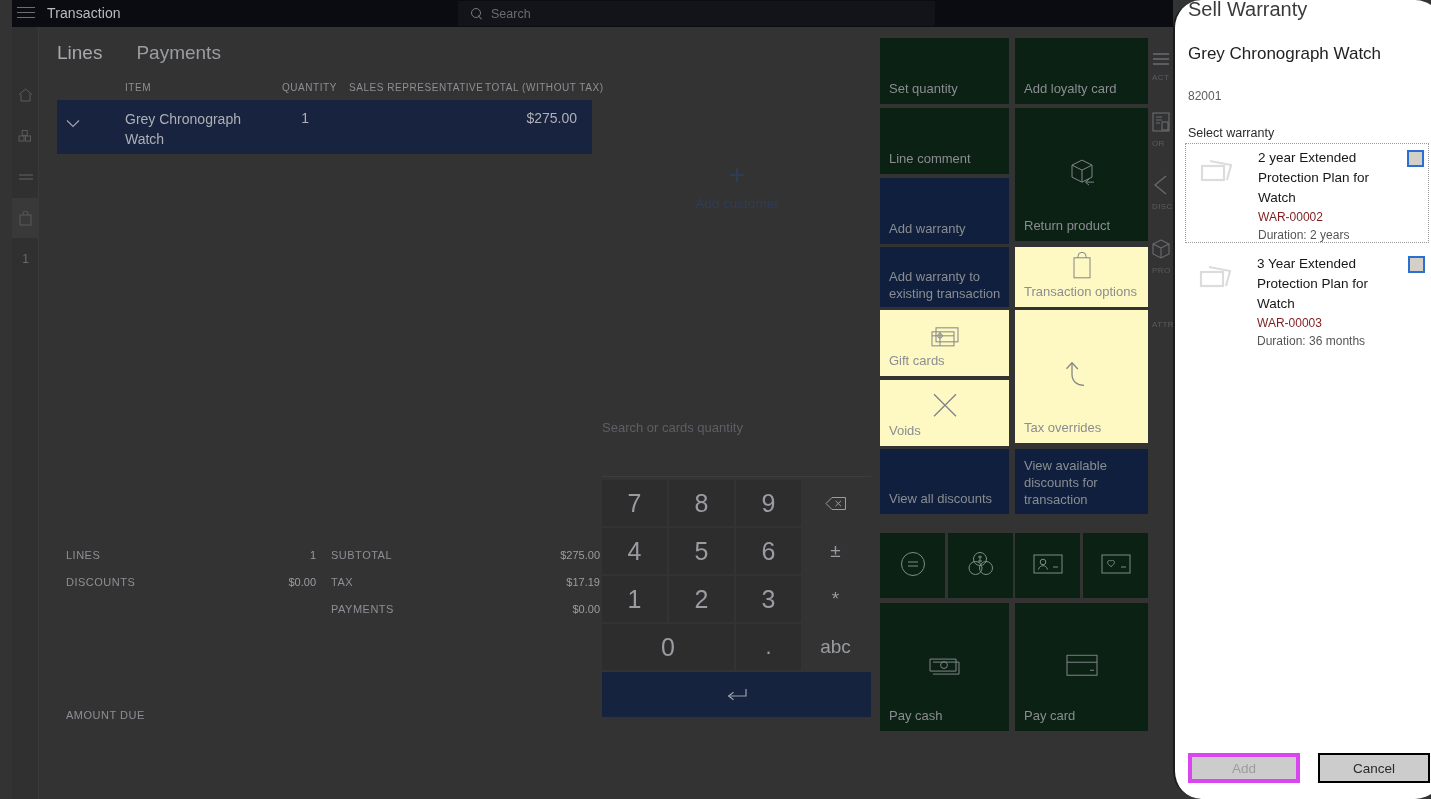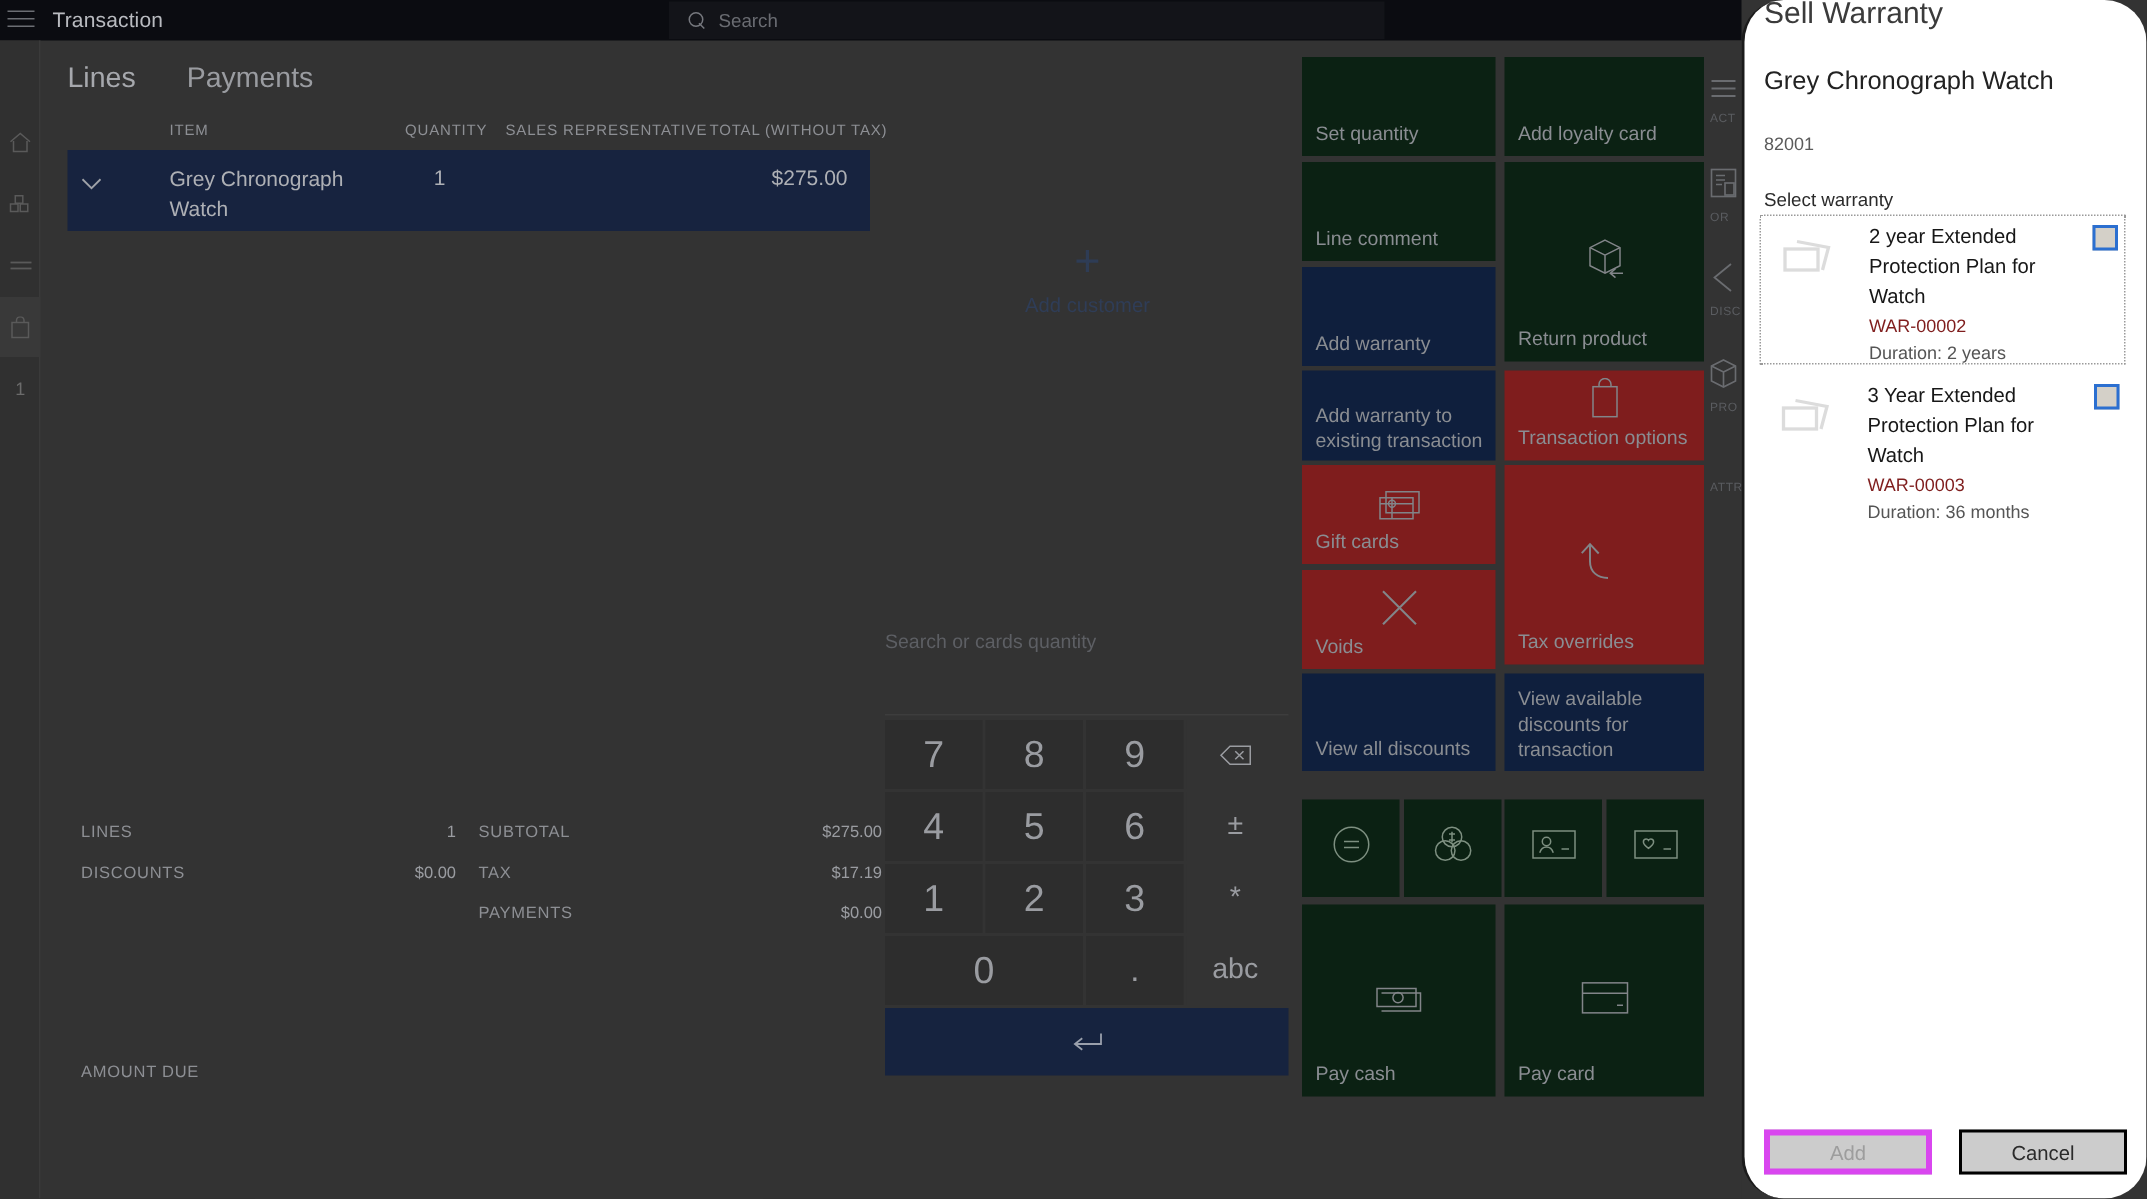--- a/index.html
+++ b/index.html
@@ -2,21 +2,21 @@
 <html><head>
 <meta charset="utf-8">
 <style>
   * { box-sizing: border-box; margin: 0; padding: 0; }
   html, body {
     width: 1431px; height: 799px;
     background: #333333;
     font-family: "Liberation Sans", sans-serif;
     overflow: hidden;
   }
-  #app { position: relative; width: 1212px; height: 799px; background: #333333; }
+  #app { position: relative; width: 1212px; height: 799px; background: #333333; margin-left: 12px; }
 
   
   #pos { position: absolute; inset: 0; }
 
   .topbar {
     position: absolute; left: 0; top: 0; width: 1161px; height: 27px;
     background: #0b0c11;
   }
   .hamburger {
     position: absolute; left: 5px; top: 7px; width: 18px; height: 12px;
@@ -146,21 +146,21 @@
   .tile .tl {
     position: absolute; left: 9px; bottom: 7px; right: 8px;
     font-size: 13px; line-height: 17px;
   }
   .tile .tic {
     position: absolute; left: 0; right: 0; top: 50%; transform: translateY(-58%);
     display: flex; align-items: center; justify-content: center; color: #828589;
   }
   .g  { background: #0b2113; }
   .b  { background: #0f1f3d; }   
-  .k0 { background: #7f1d1d; }   
+  .k0 { background: #fef9c3; }   
   .sq {
     position: absolute; width: 65px; height: 65px; background: #0b2113;
     display: flex; align-items: center; justify-content: center; color: #7d8f80;
   }
 
   
   .rrail {
     position: absolute; left: 1140px; top: 27px; width: 21px; bottom: 0;
     background: #333333;
   }

